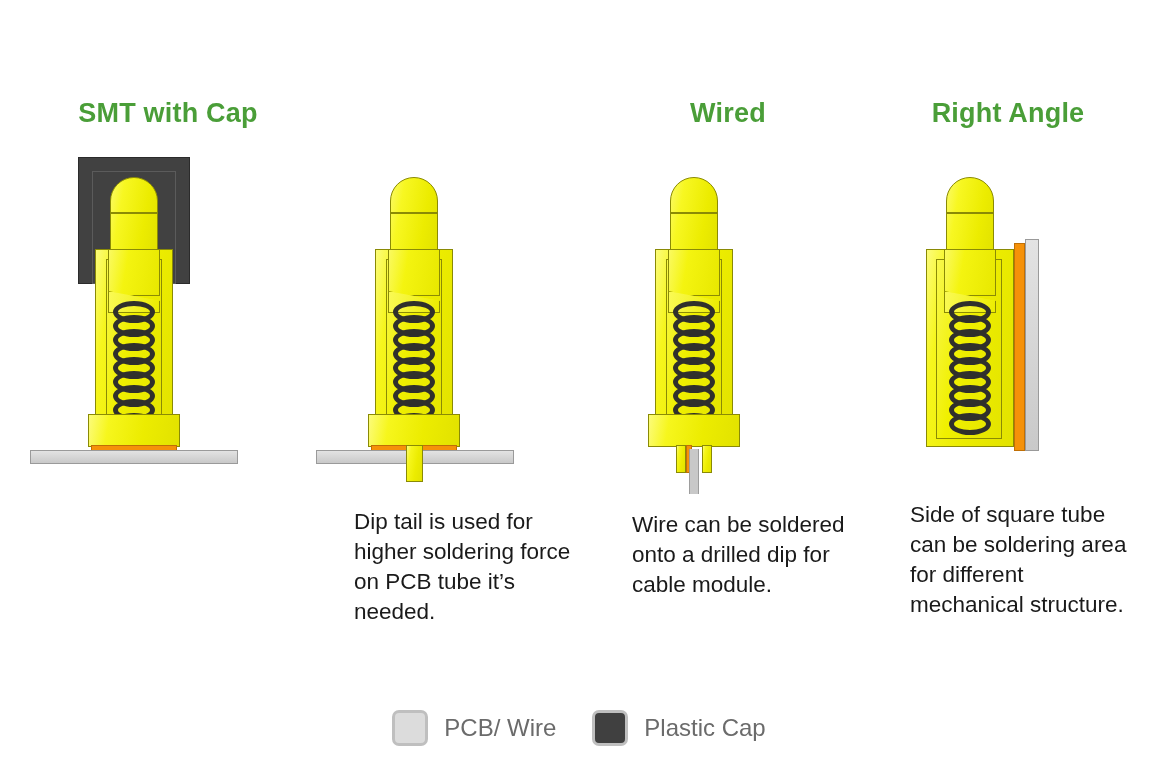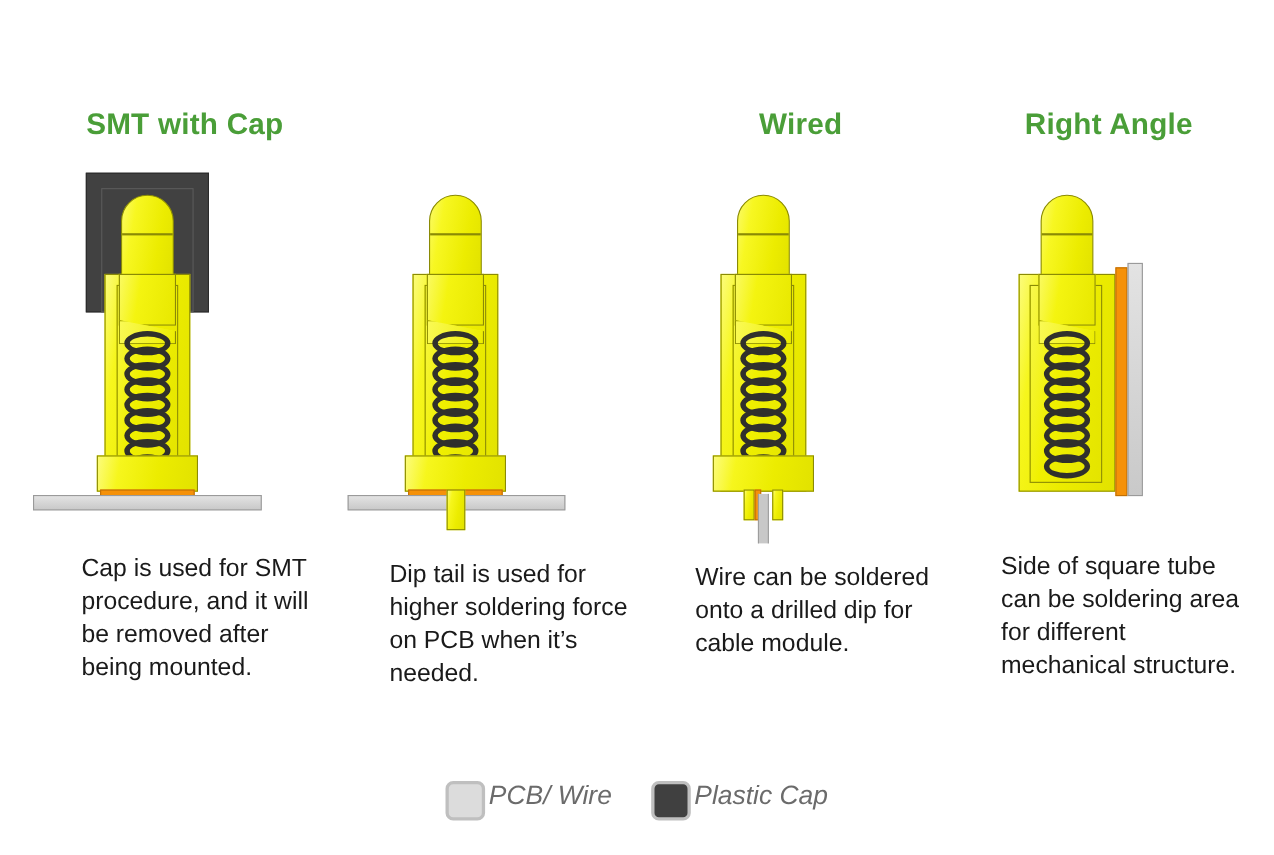--- a/index.html
+++ b/index.html
@@ -192,23 +192,22 @@
     left: 0;
     top: 666px;
     width: 1158px;
     display: flex;
     justify-content: center;
     align-items: center;
     gap: 36px;
   }
   .legend-item {
     display: flex;
-    align-items: flex-start;
-    gap: 3px;
-    font-style: italic;
+    align-items: center;
+    gap: 16px;
   }
   .swatch {
     width: 36px;
     height: 36px;
     border-radius: 7px;
     box-sizing: border-box;
     border: 3px solid #bfbfbf;
   }
   .sw-pcb     { background: #dcdcdc; }
   .sw-plastic { background: #404040; }
@@ -249,21 +248,20 @@
         <div class="coil" style="top:84px;  height:22px;"></div>
         <div class="coil" style="top:98px;  height:22px;"></div>
         <div class="coil" style="top:112px; height:22px;"></div>
       </div>
 
       <div class="flange" style="left:60px; top:265px; width:92px; height:33px;"></div>
       <div class="solder" style="left:63px; top:296px; width:86px; height:7px;"></div>
       <div class="pcb" style="left:2px; top:301px; width:208px; height:14px;"></div>
     </div>
 
-    <div class="caption cap-0">Cap is used for SMT procedure, and it will be removed after being mounted.</div>
   </div>
 
   <div class="column col-1">
 
     <div class="stage">
       <div class="plunger" style="left:82px; top:28px; width:48px; height:117px;"></div>
 
       <div class="tube" style="left:67px; top:100px; width:78px; height:198px;"></div>
       <div class="cavity" style="left:78px; top:110px; width:56px; height:180px;"></div>
       <div class="shank" style="left:80px; top:100px; width:52px; height:47px;"></div>
@@ -281,21 +279,21 @@
         <div class="coil" style="top:112px; height:22px;"></div>
       </div>
 
       <div class="flange" style="left:60px; top:265px; width:92px; height:33px;"></div>
       <div class="solder" style="left:63px; top:296px; width:86px; height:7px;"></div>
       <div class="pcb" style="left:8px; top:301px; width:198px; height:14px;"></div>
 
       <div class="flange" style="left:98px; top:296px; width:17px; height:37px;"></div>
     </div>
 
-    <div class="caption cap-1">Dip tail is used for higher soldering force on PCB when it’s needed.</div>
+    <div class="caption cap-1">Dip tail is used for higher soldering force on PCB tube it’s needed.</div>
   </div>
 
   <div class="column col-2">
     <div class="heading">Wired</div>
 
     <div class="stage">
       <div class="plunger" style="left:82px; top:28px; width:48px; height:117px;"></div>
 
       <div class="tube" style="left:67px; top:100px; width:78px; height:198px;"></div>
       <div class="cavity" style="left:78px; top:110px; width:56px; height:180px;"></div>

